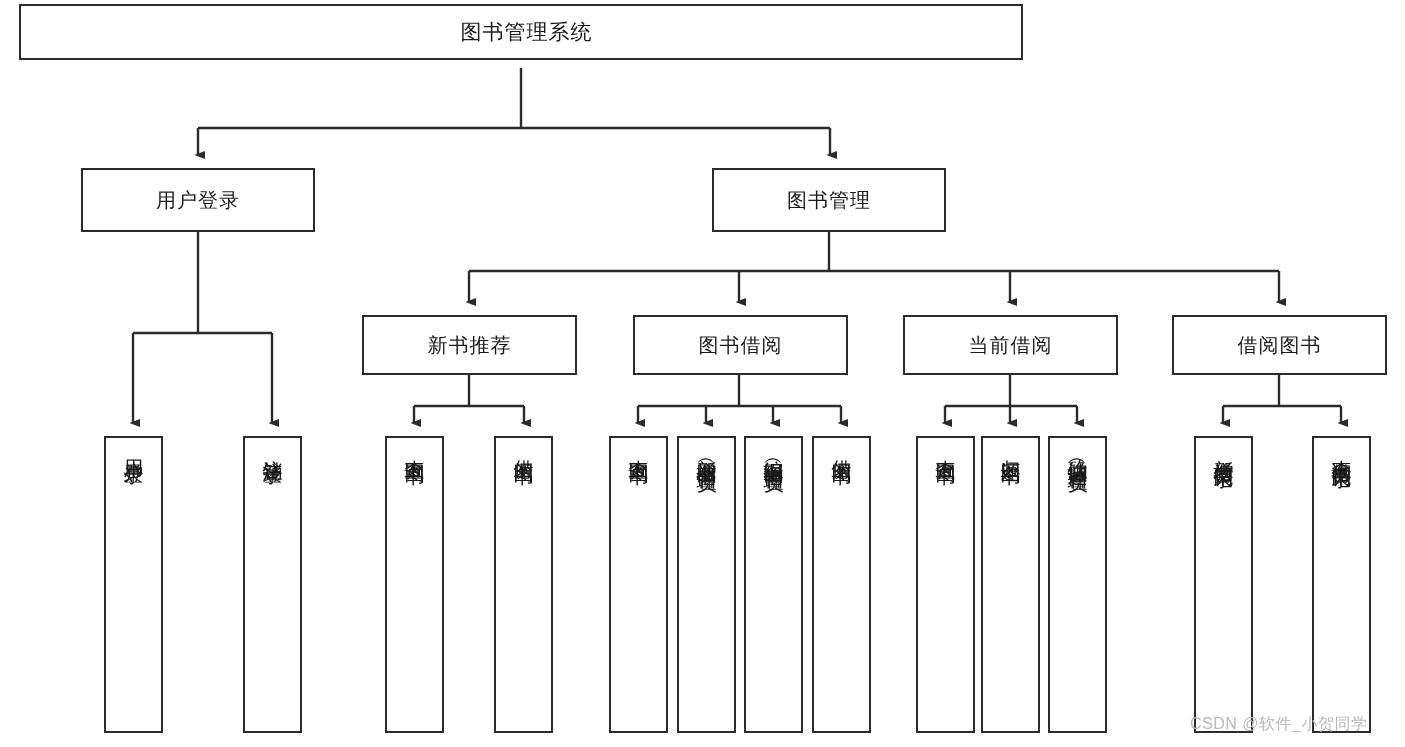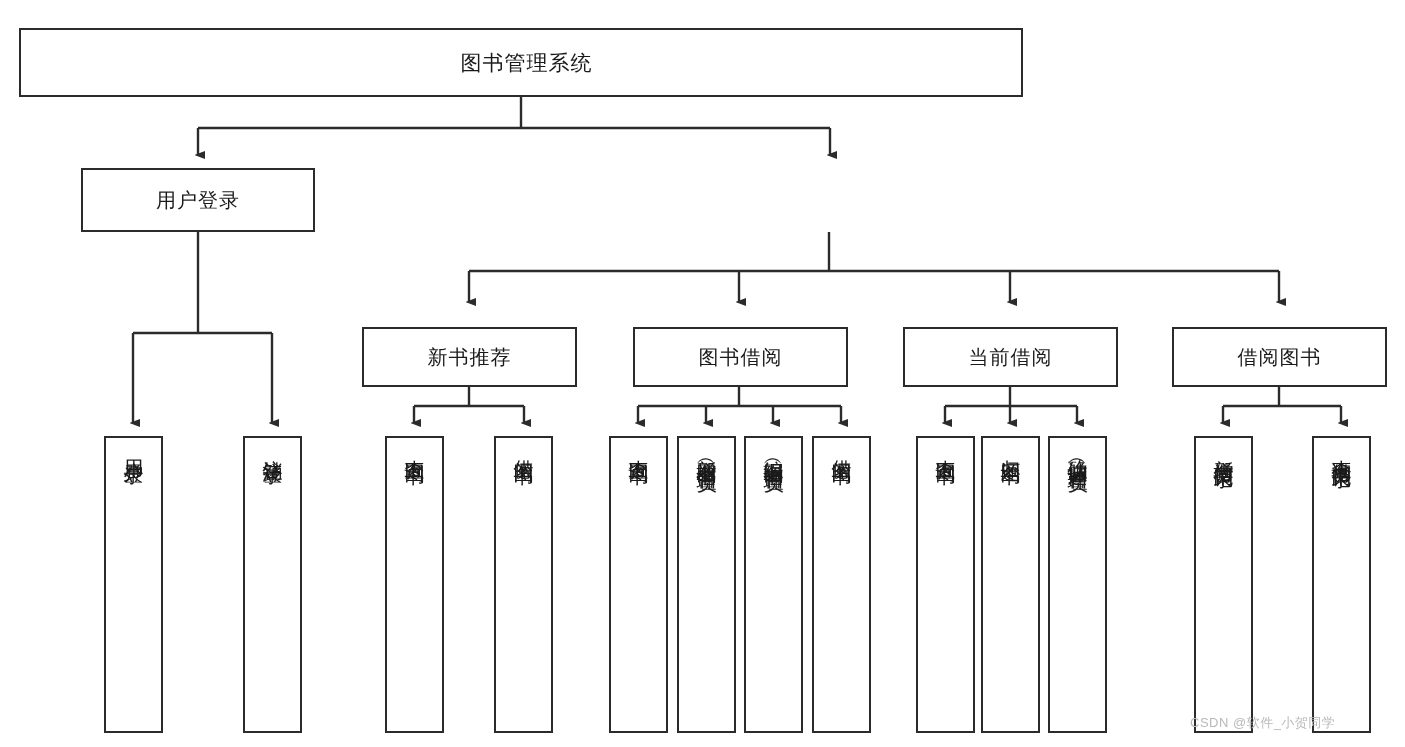--- a/index.html
+++ b/index.html
@@ -37,41 +37,40 @@
     text-align: center;
   }
   .node.root {
     font-size: 21px;
   }
   .node.level1 {
     font-size: 20px;
   }
   .node.level2 {
     font-size: 20px;
-    margin-top: 12px;
   }
   .node.leaf {
     font-size: 20px;
     align-items: flex-start;
     padding-top: 6px;
   }
   .vlabel {
     writing-mode: vertical-rl;
     text-orientation: upright;
     letter-spacing: 2px;
     line-height: 1.05;
     white-space: nowrap;
   }
   .hlabel {
     white-space: nowrap;
     letter-spacing: 1px;
   }
   .watermark {
     position: absolute;
-    font-size: 13px;
+    font-size: 16px;
     color: #b9b9b9;
     white-space: nowrap;
     letter-spacing: 0.5px;
   }
 </style>
 </head>
 <body>
 
 <div id="canvas">
 
@@ -118,26 +117,29 @@
       <path d="M1010,406 L1010,423" marker-end="url(#arrow)"></path>
       <path d="M1077,406 L1077,423" marker-end="url(#arrow)"></path>
 
       <path d="M1279,375 L1279,406"></path>
       <path d="M1223,406 L1341,406"></path>
       <path d="M1223,406 L1223,423" marker-end="url(#arrow)"></path>
       <path d="M1341,406 L1341,423" marker-end="url(#arrow)"></path>
     </g>
   </svg>
 
-  <div class="node root" style="left:19px; top:28px; width:1004px; height:69px;padding-left:11px;">
+  <div class="node root" style="left:19px; top:4px; width:1004px; height:56px;padding-left:11px;">
     <span class="hlabel">图书管理系统</span>
   </div>
 
   <div class="node level1" style="left:81px; top:168px; width:234px; height:64px;">
     <span class="hlabel">用户登录</span>
+  </div>
+  <div class="node level1" style="left:712px; top:168px; width:234px; height:64px;">
+    <span class="hlabel">图书管理</span>
   </div>
 
   <div class="node level2" style="left:362px; top:315px; width:215px; height:60px;">
     <span class="hlabel">新书推荐</span>
   </div>
   <div class="node level2" style="left:633px; top:315px; width:215px; height:60px;align-items:center;">
     <span class="hlabel">图书借阅</span>
   </div>
   <div class="node level2" style="left:903px; top:315px; width:215px; height:60px;font-family:Liberation Serif, serif;">
     <span class="hlabel">当前借阅</span>

